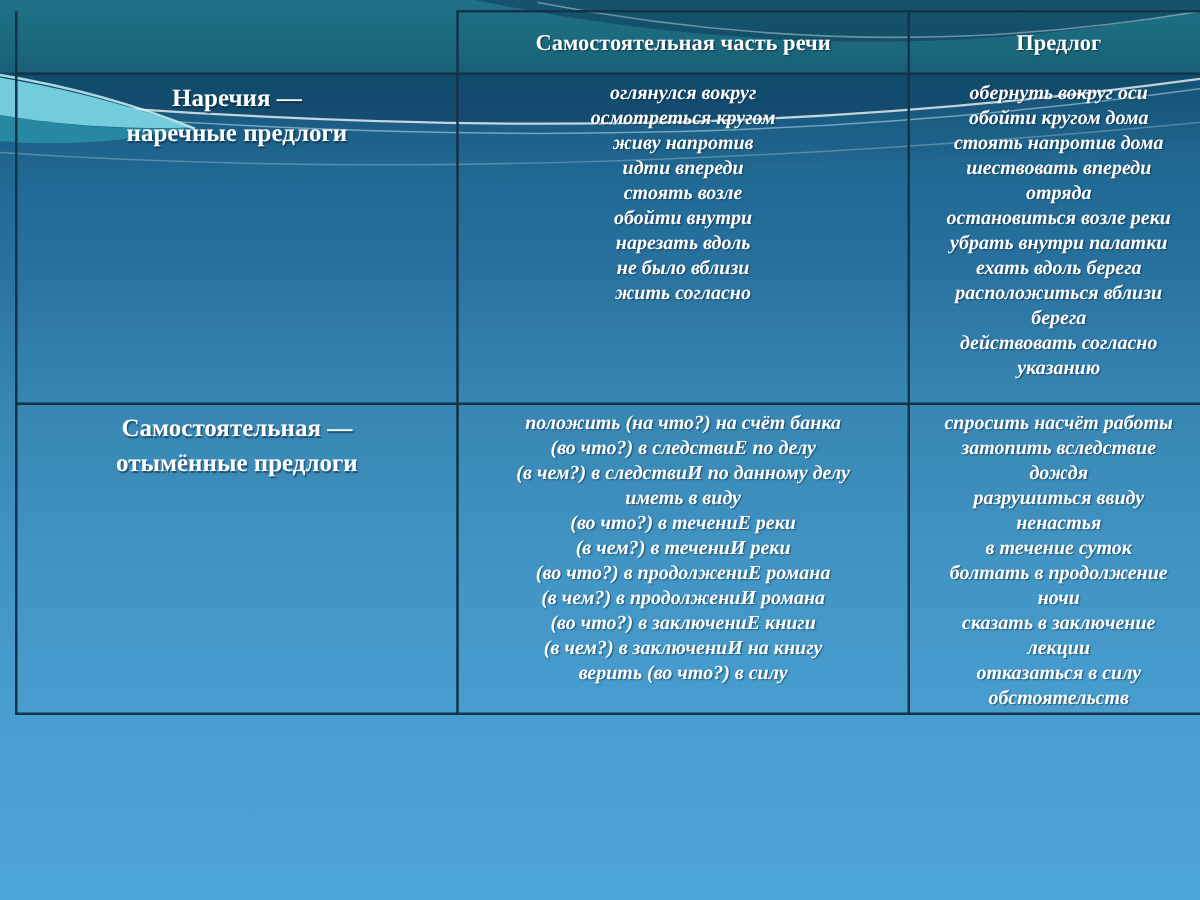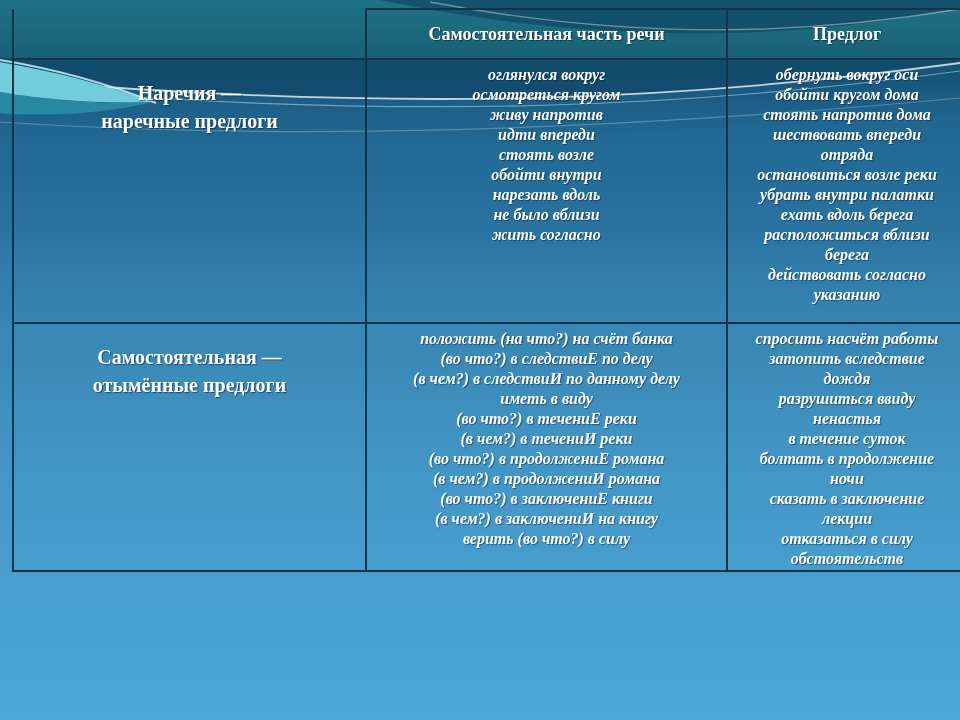--- a/index.html
+++ b/index.html
@@ -25,21 +25,21 @@
     color:#ffffff; text-align:center; vertical-align:top;
     overflow:hidden; padding:0;
   }
   td.corner { border-top:none; }
   td.header-cell {
     vertical-align:middle; font-weight:bold; font-size:18px;
     text-shadow:1px 1px 1px rgba(5,25,45,.6);
   }
   td.label-cell {
     font-weight:bold; font-size:20px; line-height:1.4;
-    padding-top:19px; white-space:pre-line;
+    padding-top:5px; white-space:pre-line;
     text-shadow:1px 1px 1px rgba(5,25,45,.55);
     text-align:center;
   }
   td.examples-cell {
     font-weight:bold; font-style:italic; font-size:16px; line-height:1.25;
     padding:5px 8px 0; white-space:pre-line;
     text-shadow:1px 1px 1px rgba(5,25,45,.5);
   }
   td.examples-cell.prep { padding:5px 21px 0; }
 </style>

